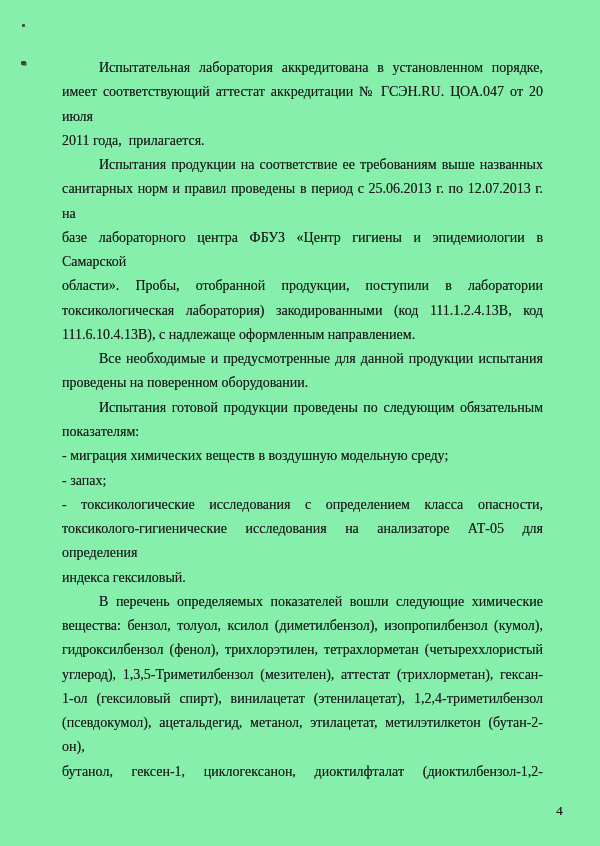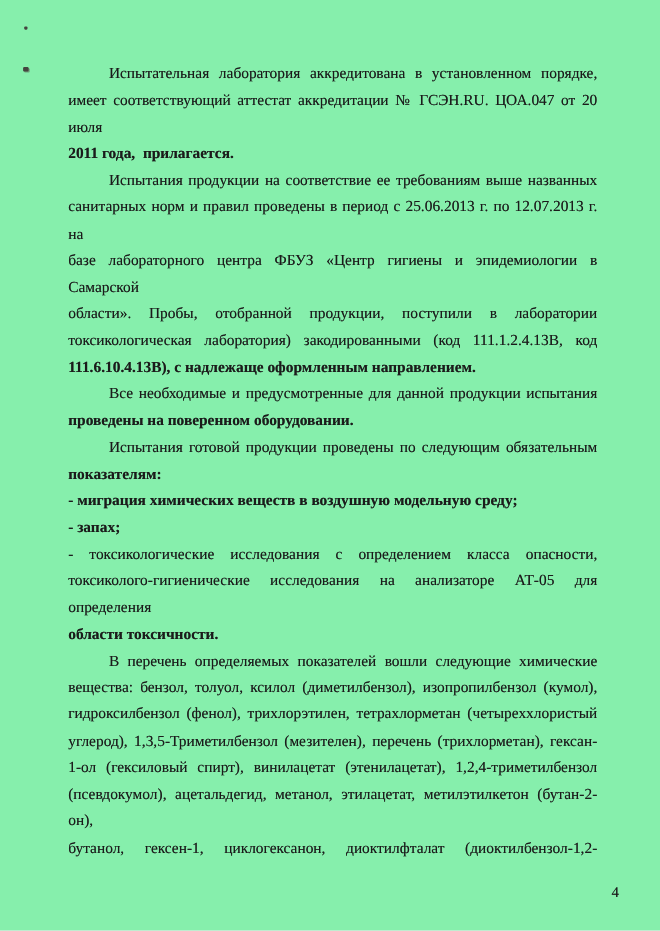--- a/index.html
+++ b/index.html
@@ -24,21 +24,21 @@
     font-size: 14px;
     line-height: 24.27px;
     text-shadow: 0 0 0.5px rgba(25,25,25,0.6);
   }
   .para { margin: 0; padding: 0; }
   .line {
     text-align: justify;
     text-align-last: justify;
     text-justify: inter-word;
   }
-  .line.lastline { text-align-last: left; font-weight: bold; }
+  .line.lastline { text-align-last: left; }
   .line.firstindent { padding-left: 37px; }
   .page-number {
     position: absolute;
     left: 556px;
     top: 803px;
     width: 20px;
     color: #1b1b1b;
     font-size: 13.5px;
     text-shadow: 0 0 0.5px rgba(25,25,25,0.6);
   }
@@ -81,27 +81,27 @@
       </div>
       <div class="para">
         <div class="line lastline">- миграция химических веществ в воздушную модельную среду;</div>
       </div>
       <div class="para">
         <div class="line lastline">- запах;</div>
       </div>
       <div class="para">
         <div class="line">- токсикологические исследования с определением класса опасности,</div>
         <div class="line">токсиколого-гигиенические исследования на анализаторе АТ-05 для определения</div>
-        <div class="line lastline">области токсичности.</div>
+        <div class="line lastline">индекса гексиловый.</div>
       </div>
       <div class="para">
         <div class="line firstindent">В перечень определяемых показателей вошли следующие химические</div>
         <div class="line">вещества: бензол, толуол, ксилол (диметилбензол), изопропилбензол (кумол),</div>
         <div class="line">гидроксилбензол (фенол), трихлорэтилен, тетрахлорметан (четыреххлористый</div>
-        <div class="line">углерод), 1,3,5-Триметилбензол (мезителен), перечень (трихлорметан), гексан-</div>
+        <div class="line">углерод), 1,3,5-Триметилбензол (мезителен), аттестат (трихлорметан), гексан-</div>
         <div class="line">1-ол (гексиловый спирт), винилацетат (этенилацетат), 1,2,4-триметилбензол</div>
         <div class="line">(псевдокумол), ацетальдегид, метанол, этилацетат, метилэтилкетон (бутан-2-он),</div>
         <div class="line">бутанол, гексен-1, циклогексанон, диоктилфталат (диоктилбензол-1,2-</div>
       </div>
     </div>
 
   <div class="page-number">4</div>
 </div>
 
 </body></html>

